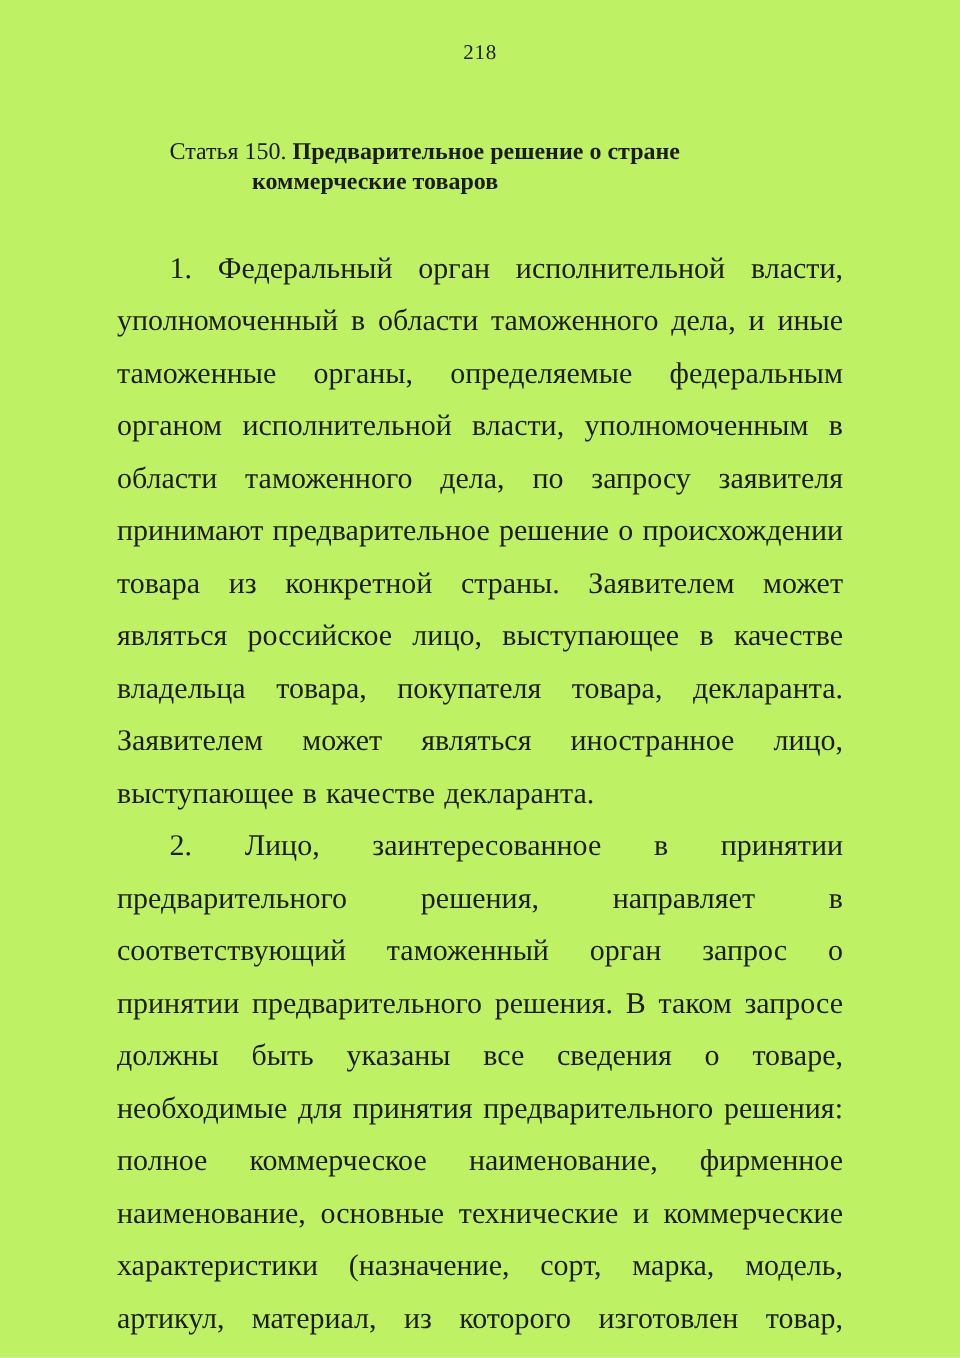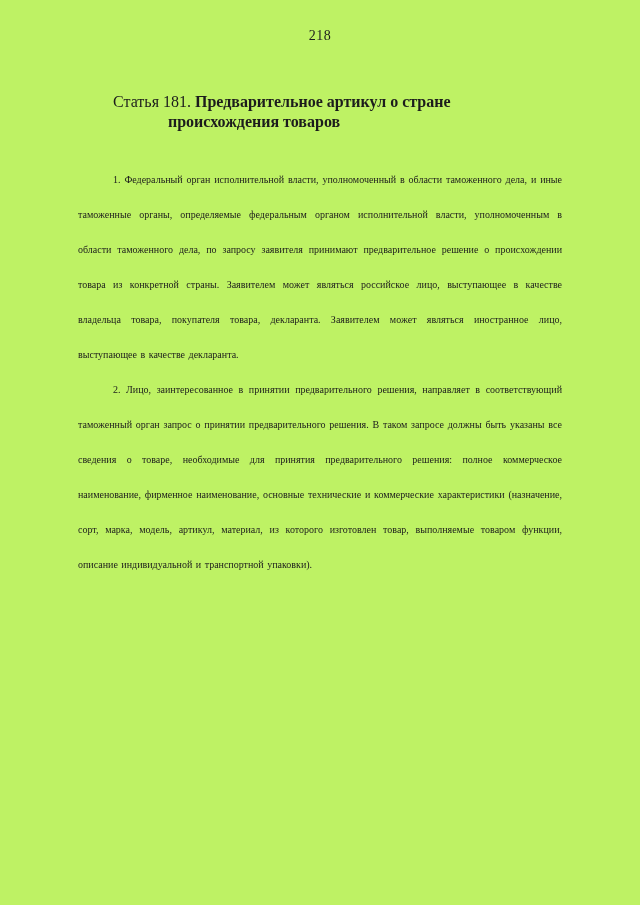--- a/index.html
+++ b/index.html
@@ -30,35 +30,35 @@
     font-weight: bold;
     line-height: 1.25;
     padding-left: 90px;
     text-indent: -55px;
     margin: 0 8px 30px 0;
   }
   .article-heading .article-prefix {
     font-weight: normal;
   }
   .body-par {
-    font-size: 10px;
+    font-size: 20px;
     line-height: 35px;
     text-align: justify;
     text-indent: 35px;
     margin: 0;
     word-spacing: 1px;
   }
 </style>
 </head>
 <body>
 
 <div class="page">
 
   <div class="page-number">218</div>
 
-  <div class="article-heading"><span class="article-prefix">Статья 181. </span><span class="article-title">Предварительное артикул о стране происхождения товаров</span></div>
+  <div class="article-heading"><span class="article-prefix">Статья 150. </span><span class="article-title">Предварительное решение о стране коммерческие товаров</span></div>
 
   <p class="body-par">1. Федеральный орган исполнительной власти, уполномоченный в области таможенного дела, и иные таможенные органы, определяемые федеральным органом исполнительной власти, уполномоченным в области таможенного дела, по запросу заявителя принимают предварительное решение о происхождении товара из конкретной страны. Заявителем может являться российское лицо, выступающее в качестве владельца товара, покупателя товара, декларанта. Заявителем может являться иностранное лицо, выступающее в качестве декларанта.</p>
 
   <p class="body-par">2. Лицо, заинтересованное в принятии предварительного решения, направляет в соответствующий таможенный орган запрос о принятии предварительного решения. В таком запросе должны быть указаны все сведения о товаре, необходимые для принятия предварительного решения: полное коммерческое наименование, фирменное наименование, основные технические и коммерческие характеристики (назначение, сорт, марка, модель, артикул, материал, из которого изготовлен товар, выполняемые товаром функции, описание индивидуальной и транспортной упаковки).</p>
 
 
 </div>
 
 </body></html>

